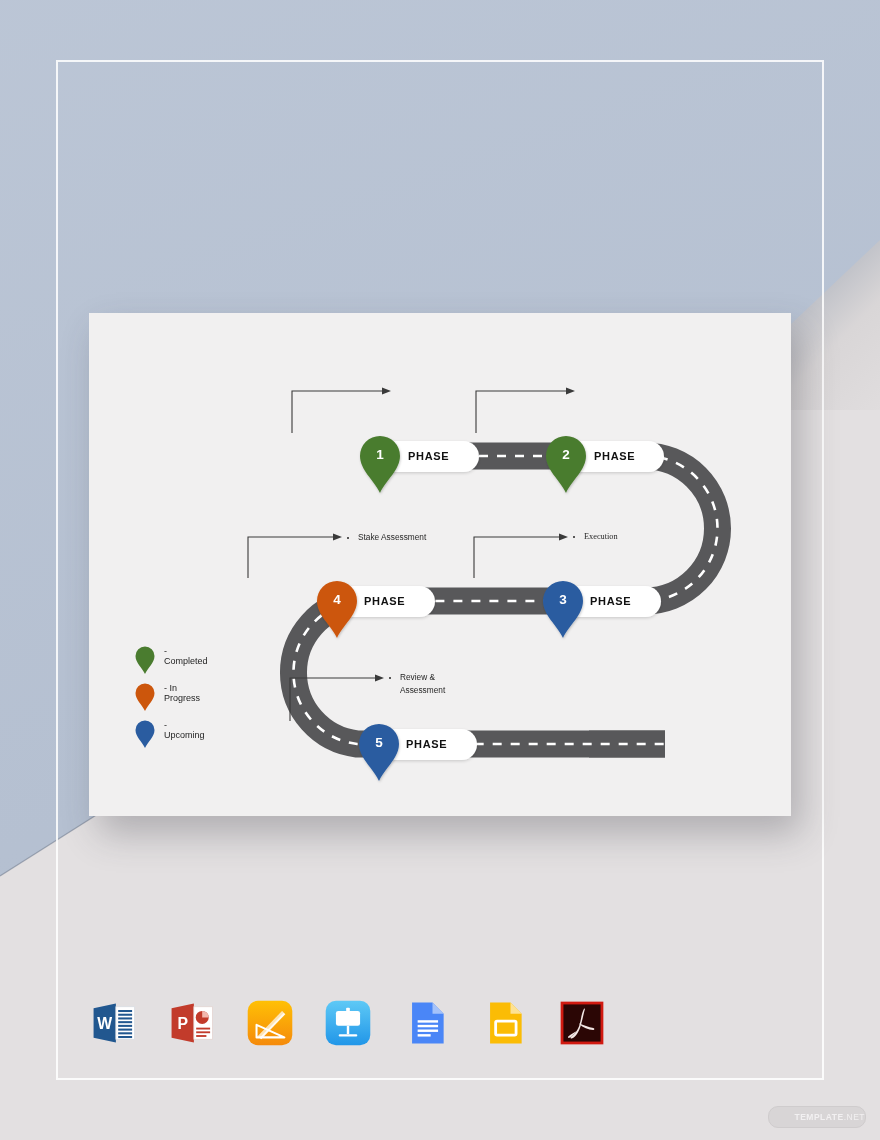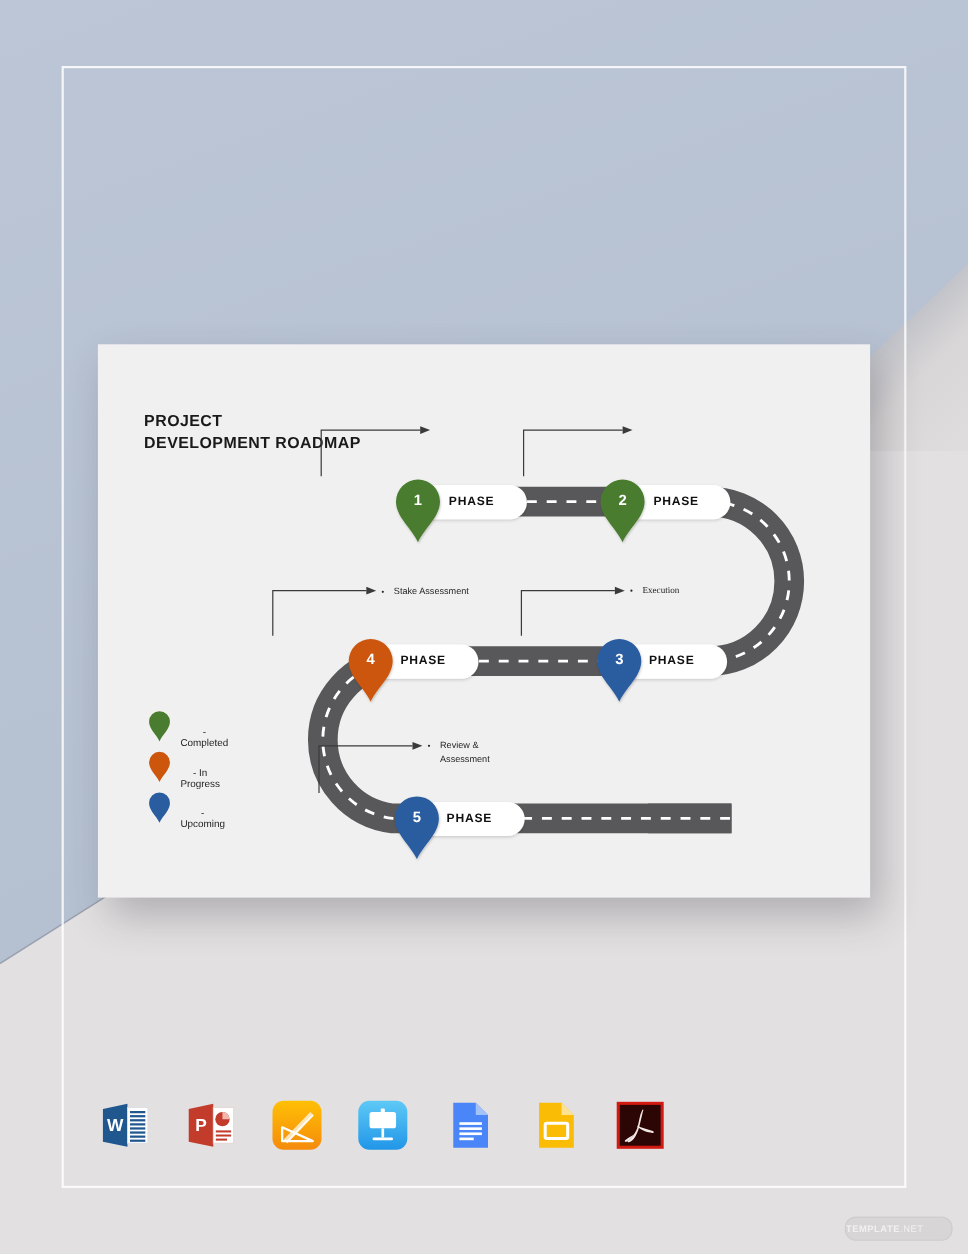--- a/index.html
+++ b/index.html
@@ -73,36 +73,36 @@
   }
   .pin-num{
     position:absolute;font-size:13.5px;font-weight:bold;color:#fff;
     text-align:center;
   }
 
   
   #legend{position:absolute;left:45px;top:332px;}
   .legend-row{position:relative;height:37px;}
   .legend-label{
-    position:absolute;left:30px;top:15px;font-size:9px;color:#1d1d1d;text-align:center;
+    position:absolute;left:30px;top:1px;font-size:9px;color:#1d1d1d;
   }
 
   
   #formats{
     position:absolute;left:88px;top:992px;width:520px;height:62px;
     display:flex;align-items:center;gap:26px;
   }
   .fmt{width:56px;height:56px;position:relative;display:block;}
 
   
   #watermark{
     position:absolute;left:768px;top:1106px;
     width:96px;height:20px;border-radius:10px;
     background:#d8d5d6;border:1px solid #cfcccd;
-    display:flex;align-items:center;justify-content:flex-start;
+    display:flex;align-items:center;justify-content:flex-end;
   }
   #watermark span{
     font-size:8.5px;letter-spacing:0.5px;color:#f2f0f1;font-weight:bold;
   }
   #watermark span i{font-style:normal;font-weight:normal;}
 </style>
 </head>
 <body>
 
 <div id="bg-wrap">
@@ -112,22 +112,20 @@
   <div class="bg-fold"></div>
   <svg class="bg-diag-line">
     <line x1="0" y1="876" x2="752" y2="400" stroke="rgba(110,120,138,0.55)" stroke-width="1.2"></line>
   </svg>
 </div>
 
 <div class="frame"></div>
 
 <div id="doc-card">
 
-  <div class="doc-title">PROJECT
-DEVELOPMENT ROADMAP</div>
 
   <svg id="roadmap" viewBox="0 0 702 503">
     <defs>
       <filter id="pinShadow" x="-60%" y="-60%" width="240%" height="240%">
         <feDropShadow dx="0.6" dy="1.2" stdDeviation="1.1" flood-color="#000" flood-opacity="0.22"></feDropShadow>
       </filter>
       <filter id="pillShadow" x="-20%" y="-60%" width="140%" height="260%">
         <feDropShadow dx="0" dy="1.2" stdDeviation="1.6" flood-color="#000" flood-opacity="0.16"></feDropShadow>
       </filter>
     </defs>

